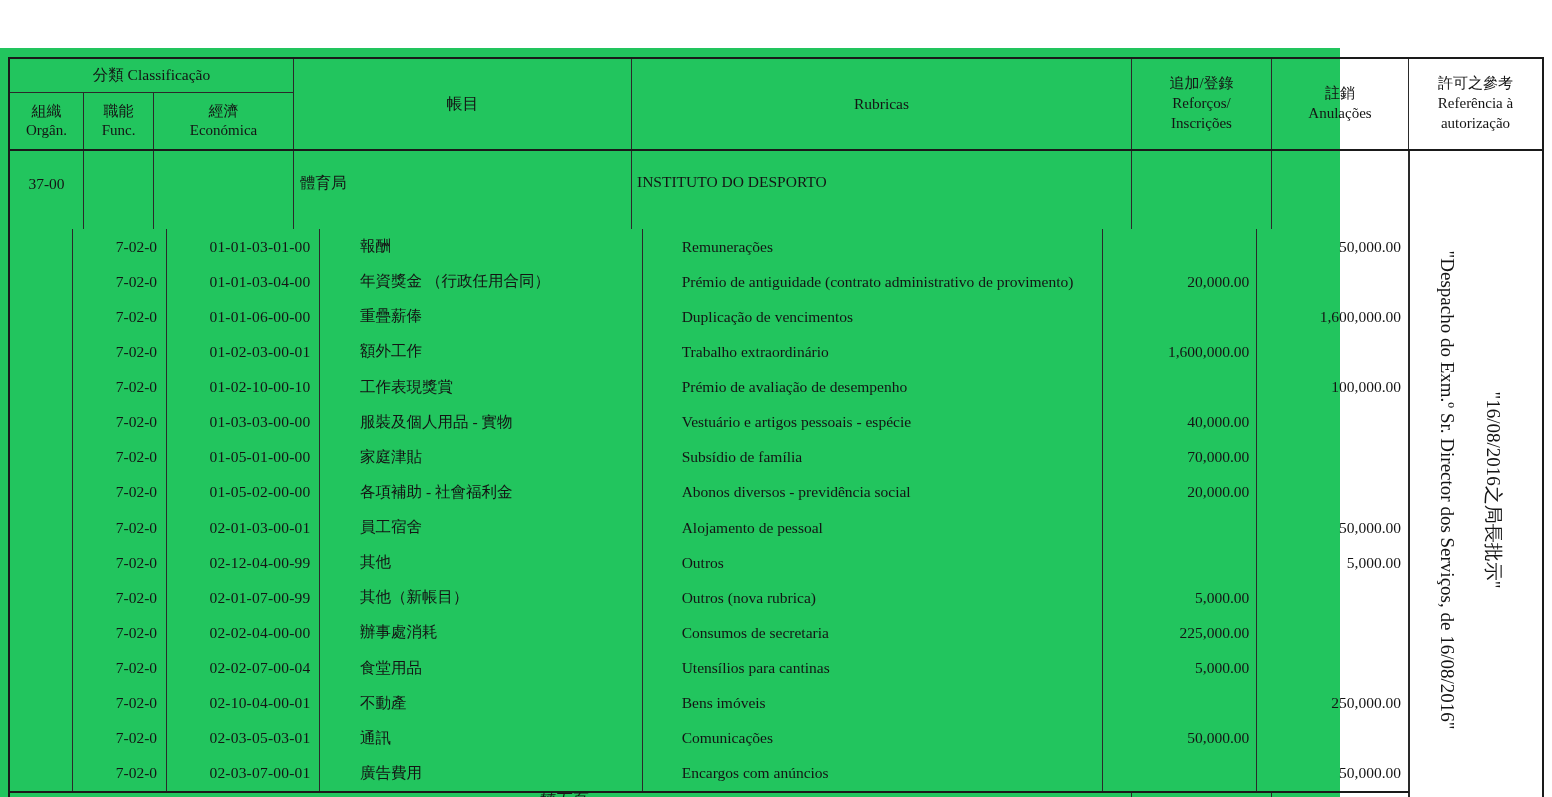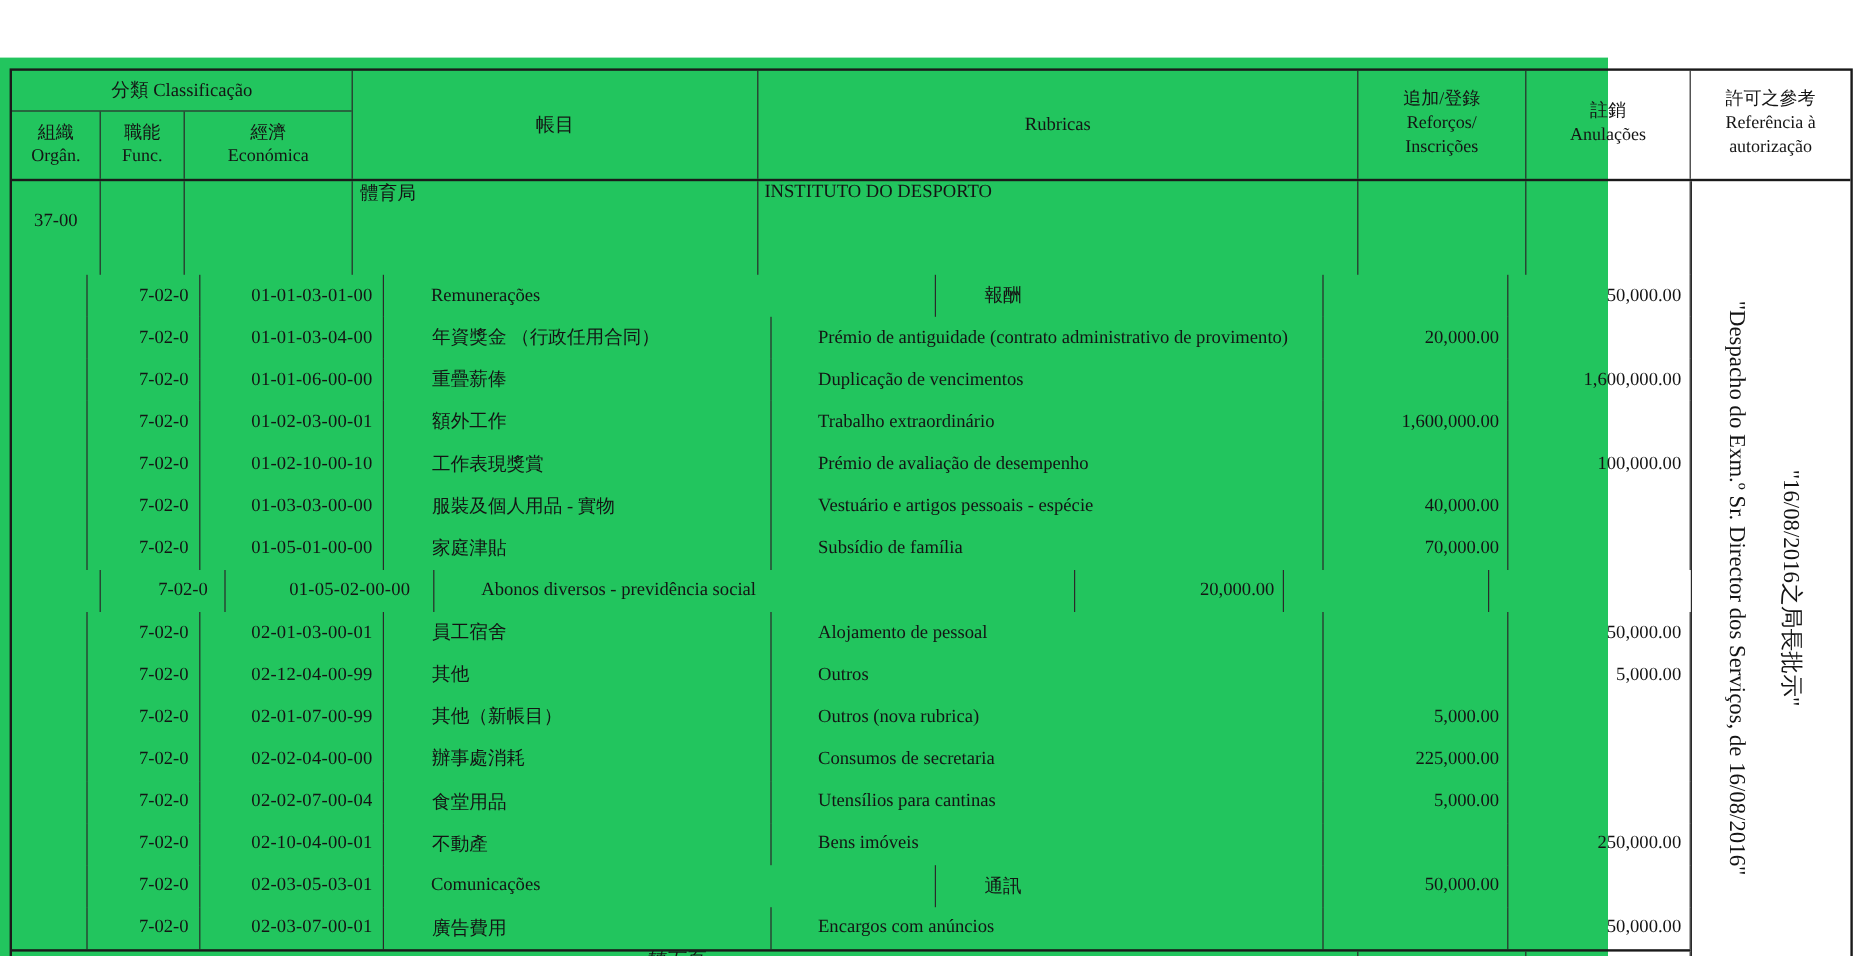--- a/index.html
+++ b/index.html
@@ -31,21 +31,21 @@
   .row-institute > div{display:flex;align-items:center;height:100%;}
   .c{height:100%;display:flex;align-items:center;box-sizing:border-box;font-size:15.5px;}
   .c-org{width:74px;justify-content:center;}
   .c-func{width:70px;justify-content:center;}
   .c-econ{width:140px;justify-content:center;letter-spacing:.2px;}
   .c-acct{width:338px;padding-left:6px;}
   .c-rubr{width:500px;padding-left:5px;}
   .c-ref{width:140px;justify-content:flex-end;padding-right:7px;}
   .c-anul{width:137px;justify-content:flex-end;padding-right:7px;border-right:1.5px solid #2a2a2a;}
   .inst-org{align-items:flex-start !important;padding-top:24px;}
-  .inst-txt{align-items:flex-start !important;}
+  .inst-txt{align-items:flex-start !important;padding-top:22px;}
   
   .footer-row{display:flex;height:36px;flex:0 0 auto;border-top:2px solid #1a1a1a;align-items:center;}
   .f-label{width:1122px;height:100%;display:flex;align-items:center;justify-content:flex-end;
            padding-right:9px;box-sizing:border-box;border-right:1.5px solid #2a2a2a;
            font-style:italic;font-size:16px;flex-direction:column;}
   .f-label .zh{margin-right:8px;}
   .f-ref,.f-anul{height:100%;display:flex;align-items:center;justify-content:flex-end;
            padding-right:7px;box-sizing:border-box;font-size:15.5px;}
   .f-ref{width:140px;border-right:1.5px solid #2a2a2a;}
   .f-anul{width:137px;border-right:1.5px solid #2a2a2a;}
@@ -109,22 +109,22 @@
           <div class="c c-rubr cellb inst-txt">INSTITUTO DO DESPORTO</div>
           <div class="c c-ref cellb"></div>
           <div class="c c-anul"></div>
         </div>
 
         <div class="rows-container">
   <div class="row">
     <div class="c c-org cellb"></div>
     <div class="c c-func cellb">7-02-0</div>
     <div class="c c-econ cellb">01-01-03-01-00</div>
+    <div class="c c-acct cellb">報酬</div>
     <div class="c c-rubr cellb">Remunerações</div>
-    <div class="c c-acct cellb">報酬</div>
     <div class="c c-ref cellb"></div>
     <div class="c c-anul">50,000.00</div>
   </div>
 
   <div class="row">
     <div class="c c-org cellb"></div>
     <div class="c c-func cellb">7-02-0</div>
     <div class="c c-econ cellb">01-01-03-04-00</div>
     <div class="c c-acct cellb">年資獎金 （行政任用合同）</div>
     <div class="c c-rubr cellb">Prémio de antiguidade (contrato administrativo de provimento)</div>
@@ -179,20 +179,21 @@
     <div class="c c-acct cellb">家庭津貼</div>
     <div class="c c-rubr cellb">Subsídio de família</div>
     <div class="c c-ref cellb">70,000.00</div>
     <div class="c c-anul"></div>
   </div>
 
   <div class="row">
     <div class="c c-org cellb"></div>
     <div class="c c-func cellb">7-02-0</div>
     <div class="c c-econ cellb">01-05-02-00-00</div>
+    <div class="c c-acct cellb">各項補助 - 社會福利金</div>
     <div class="c c-rubr cellb">Abonos diversos - previdência social</div>
     <div class="c c-ref cellb">20,000.00</div>
     <div class="c c-anul"></div>
   </div>
 
   <div class="row">
     <div class="c c-org cellb"></div>
     <div class="c c-func cellb">7-02-0</div>
     <div class="c c-econ cellb">02-01-03-00-01</div>
     <div class="c c-acct cellb">員工宿舍</div>
@@ -248,22 +249,22 @@
     <div class="c c-acct cellb">不動產</div>
     <div class="c c-rubr cellb">Bens imóveis</div>
     <div class="c c-ref cellb"></div>
     <div class="c c-anul">250,000.00</div>
   </div>
 
   <div class="row">
     <div class="c c-org cellb"></div>
     <div class="c c-func cellb">7-02-0</div>
     <div class="c c-econ cellb">02-03-05-03-01</div>
+    <div class="c c-acct cellb">通訊</div>
     <div class="c c-rubr cellb">Comunicações</div>
-    <div class="c c-acct cellb">通訊</div>
     <div class="c c-ref cellb">50,000.00</div>
     <div class="c c-anul"></div>
   </div>
 
   <div class="row">
     <div class="c c-org cellb"></div>
     <div class="c c-func cellb">7-02-0</div>
     <div class="c c-econ cellb">02-03-07-00-01</div>
     <div class="c c-acct cellb">廣告費用</div>
     <div class="c c-rubr cellb">Encargos com anúncios</div>

